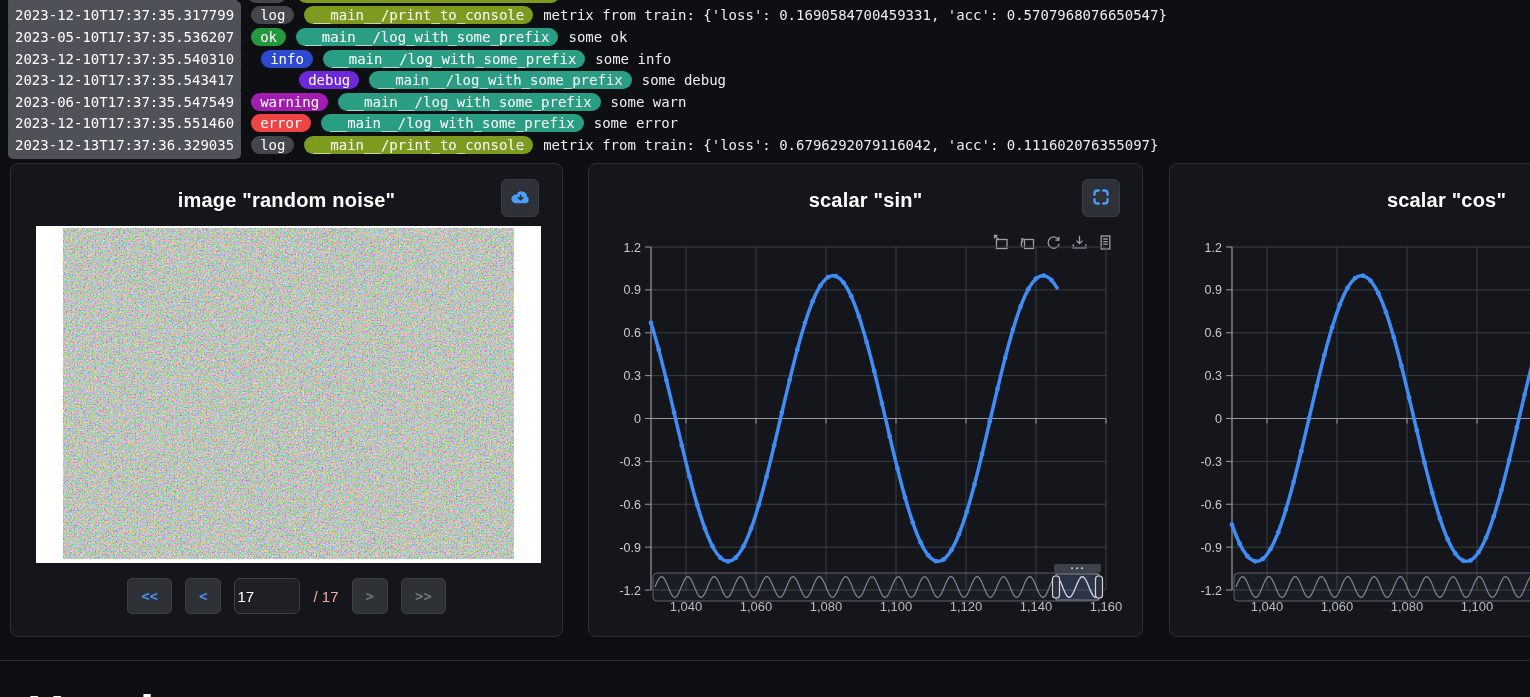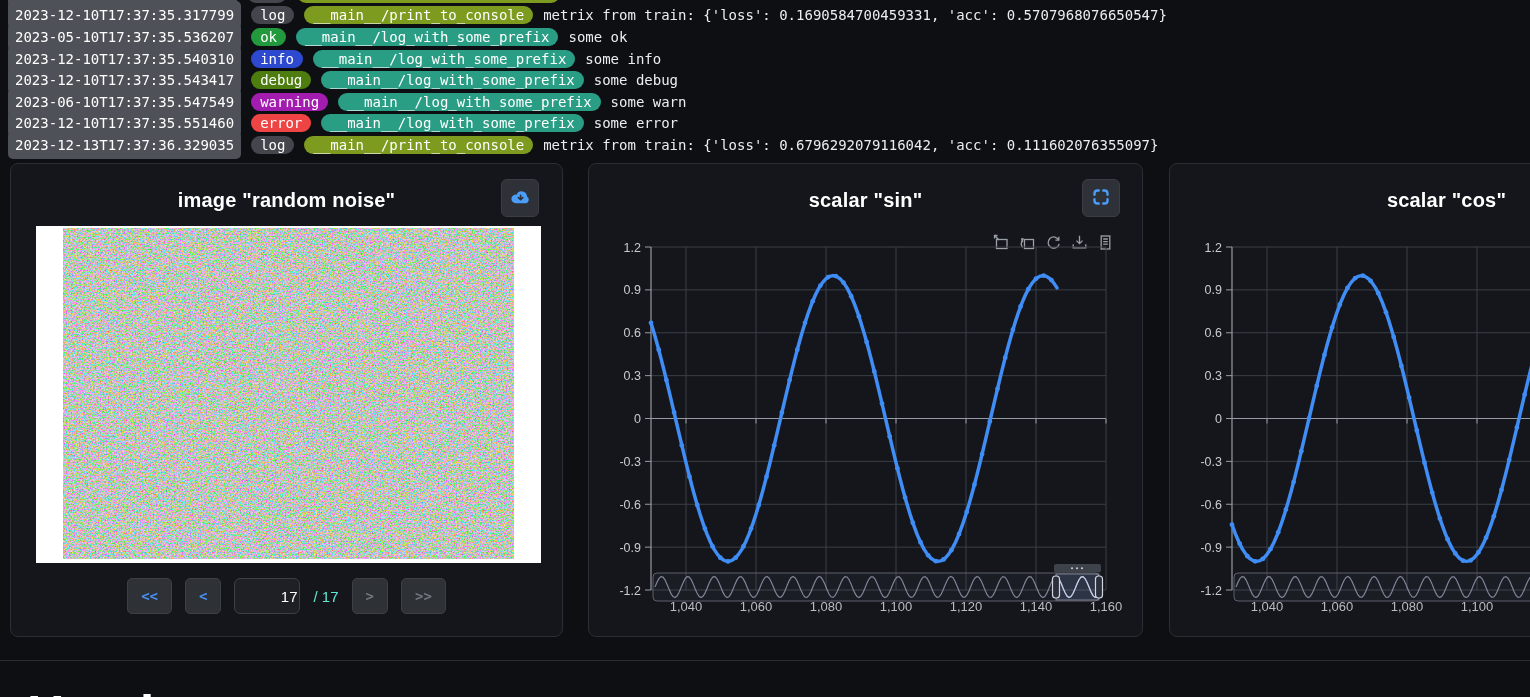--- a/index.html
+++ b/index.html
@@ -34,41 +34,41 @@
   
   .img-frame{position:absolute;left:25px;top:62px;width:505px;height:337px;background:#fff}
   .noise-holder{position:absolute;left:27px;top:2px;width:451px;height:331px}
   .pager{position:absolute;top:414px;left:0;right:0;display:flex;
     justify-content:center;align-items:center;gap:13px}
   .pg-btn{height:36px;border-radius:5px;background:#2e3136;border:1px solid #3c3f46;
     color:#4a90f4;font-size:14px;font-weight:bold;padding:0 13px;cursor:pointer;
     font-family:"DejaVu Sans Mono",monospace}
   .pg-btn.disabled{color:#73767d}
   .pg-input{width:60px;height:32px;background:#1e2025;border:1px solid #3c3f46;
-    border-radius:6px;color:#fff;text-align:right;font-size:15px;
+    border-radius:6px;color:#fff;text-align:left;font-size:15px;
     font-family:"Liberation Sans",sans-serif}
-  .pg-total{color:#5eead4;font-size:15px}
+  .pg-total{color:#fca5a5;font-size:15px}
   
   .chart-svg{position:absolute;left:0;top:65px}
   .chart-toolbar{position:absolute;top:70px;right:28px;display:flex;gap:9px}
   .tb-icon{width:17px;height:17px;display:block;cursor:pointer}
   
   .divider{position:absolute;top:660px;left:0;width:1530px;height:1px;background:#2c2d33}
   .footer-heading{position:absolute;top:688px;left:27px;color:#fff;
     font-size:52px;font-weight:bold;line-height:1}
 </style>
 </head>
 <body>
 
 <div class="logs" id="log-list">
     <div class="log-row partial"><span class="badge ts-badge"></span><span class="badge level-badge" style="background: rgb(67, 71, 77);"></span><span class="badge source-badge" style="background: rgb(125, 155, 31);"></span><span class="log-msg"></span></div>
     <div class="log-row"><span class="badge ts-badge">2023-12-10T17:37:35.317799</span><span class="badge level-badge" style="background: rgb(67, 71, 77);">log</span><span class="badge source-badge" style="background: rgb(125, 155, 31);">__main__/print_to_console</span><span class="log-msg">metrix from train: {'loss': 0.1690584700459331, 'acc': 0.5707968076650547}</span></div>
     <div class="log-row"><span class="badge ts-badge">2023-05-10T17:37:35.536207</span><span class="badge level-badge" style="background: rgb(33, 153, 60);">ok</span><span class="badge source-badge" style="background: rgb(42, 157, 133);">__main__/log_with_some_prefix</span><span class="log-msg">some ok</span></div>
-    <div class="log-row"><span class="badge ts-badge">2023-12-10T17:37:35.540310</span><span class="badge level-badge" style="background: rgb(45, 73, 207);">info</span><span class="badge source-badge" style="background: rgb(42, 157, 133);">__main__/log_with_some_prefix</span><span class="log-msg">some info</span></div>
-    <div class="log-row"><span class="badge ts-badge">2023-12-10T17:37:35.543417</span><span class="badge level-badge" style="background: #4d7c0f;">debug</span><span class="badge source-badge" style="background: rgb(42, 157, 133);">__main__/log_with_some_prefix</span><span class="log-msg">some debug</span></div>
+    <div class="log-row"><span class="badge ts-badge">2023-12-10T17:37:35.540310</span><span class="badge level-badge" style="background: rgb(45, 73, 207); margin-left: 10px;">info</span><span class="badge source-badge" style="background: rgb(42, 157, 133);">__main__/log_with_some_prefix</span><span class="log-msg">some info</span></div>
+    <div class="log-row"><span class="badge ts-badge">2023-12-10T17:37:35.543417</span><span class="badge level-badge" style="background: #6d28d9; margin-left: 48px;">debug</span><span class="badge source-badge" style="background: rgb(42, 157, 133);">__main__/log_with_some_prefix</span><span class="log-msg">some debug</span></div>
     <div class="log-row"><span class="badge ts-badge">2023-06-10T17:37:35.547549</span><span class="badge level-badge" style="background: #a21caf;">warning</span><span class="badge source-badge" style="background: rgb(42, 157, 133);">__main__/log_with_some_prefix</span><span class="log-msg">some warn</span></div>
     <div class="log-row"><span class="badge ts-badge">2023-12-10T17:37:35.551460</span><span class="badge level-badge" style="background: #ef4444;">error</span><span class="badge source-badge" style="background: rgb(42, 157, 133);">__main__/log_with_some_prefix</span><span class="log-msg">some error</span></div>
     <div class="log-row"><span class="badge ts-badge">2023-12-13T17:37:36.329035</span><span class="badge level-badge" style="background: rgb(67, 71, 77);">log</span><span class="badge source-badge" style="background: rgb(125, 155, 31);">__main__/print_to_console</span><span class="log-msg">metrix from train: {'loss': 0.6796292079116042, 'acc': 0.111602076355097}</span></div>
   </div>
 
 <div class="card" id="card-image">
   <div class="card-title">image "random noise"</div>
   <button class="icon-btn">
     <span>
       <svg width="20" height="18" viewBox="0 0 20 18">

